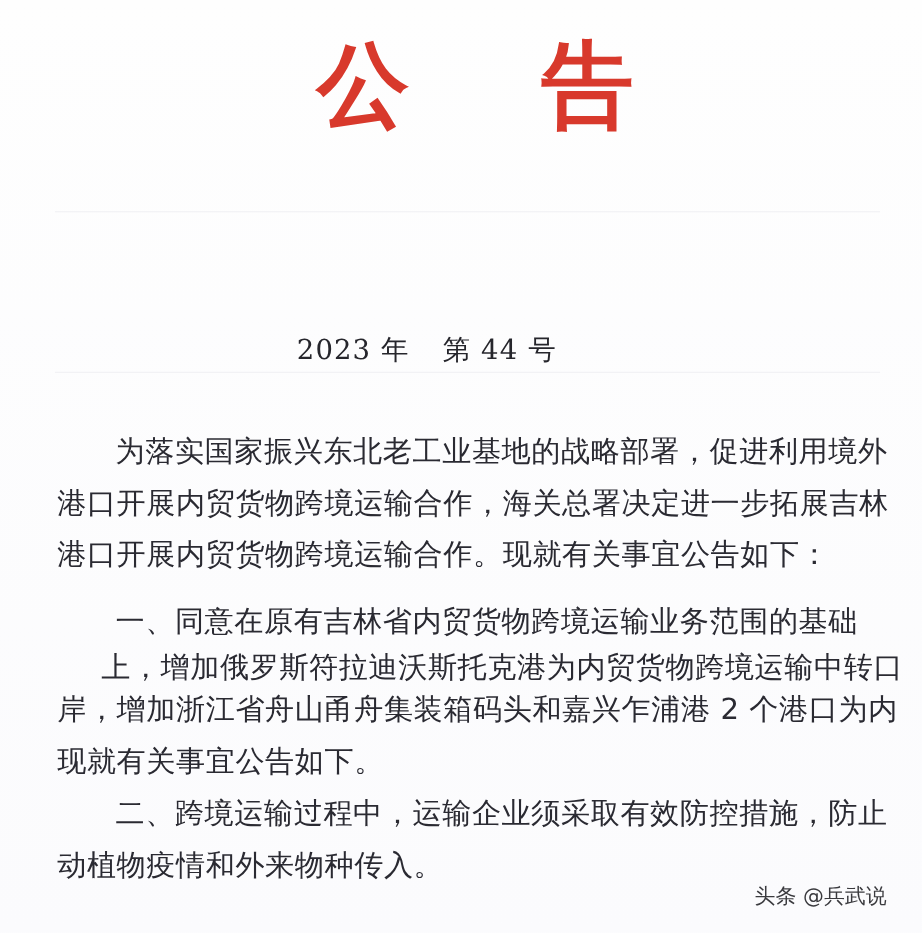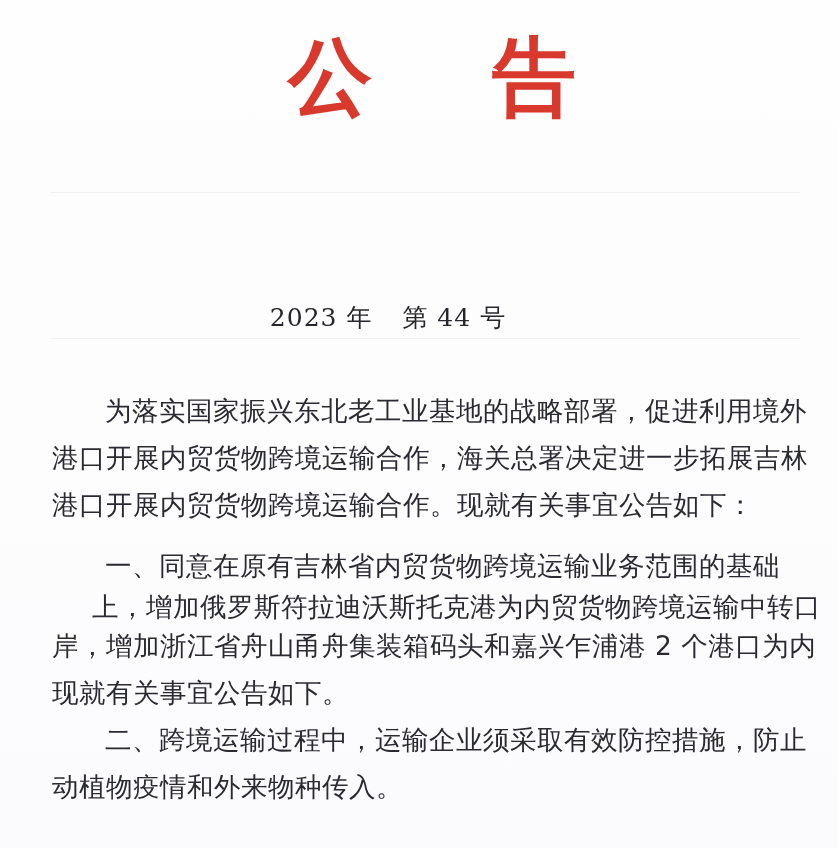--- a/index.html
+++ b/index.html
@@ -109,13 +109,14 @@
     <div class="line" style="top:436px;">港口开展内贸货物跨境运输合作，海关总署决定进一步拓展吉林</div>
     <div class="line" style="top:483px;">港口开展内贸货物跨境运输合作。现就有关事宜公告如下：</div>
     <div class="line indent" style="top:514px;margin-top:30px;">一、同意在原有吉林省内贸货物跨境运输业务范围的基础</div>
     <div class="line" style="top:585px;margin-left:40px;">上，增加俄罗斯符拉迪沃斯托克港为内贸货物跨境运输中转口</div>
     <div class="line" style="top:624px;text-align:right;">岸，增加浙江省舟山甬舟集装箱码头和嘉兴乍浦港 2 个港口为内</div>
     <div class="line" style="top:671px;">现就有关事宜公告如下。</div>
     <div class="line indent" style="top:718px;">二、跨境运输过程中，运输企业须采取有效防控措施，防止</div>
     <div class="line" style="top:765px;text-align:center;">动植物疫情和外来物种传入。</div>
   </div>
 
+  <div class="watermark">头条 @兵武说</div>
 </div>
 
 </body></html>

